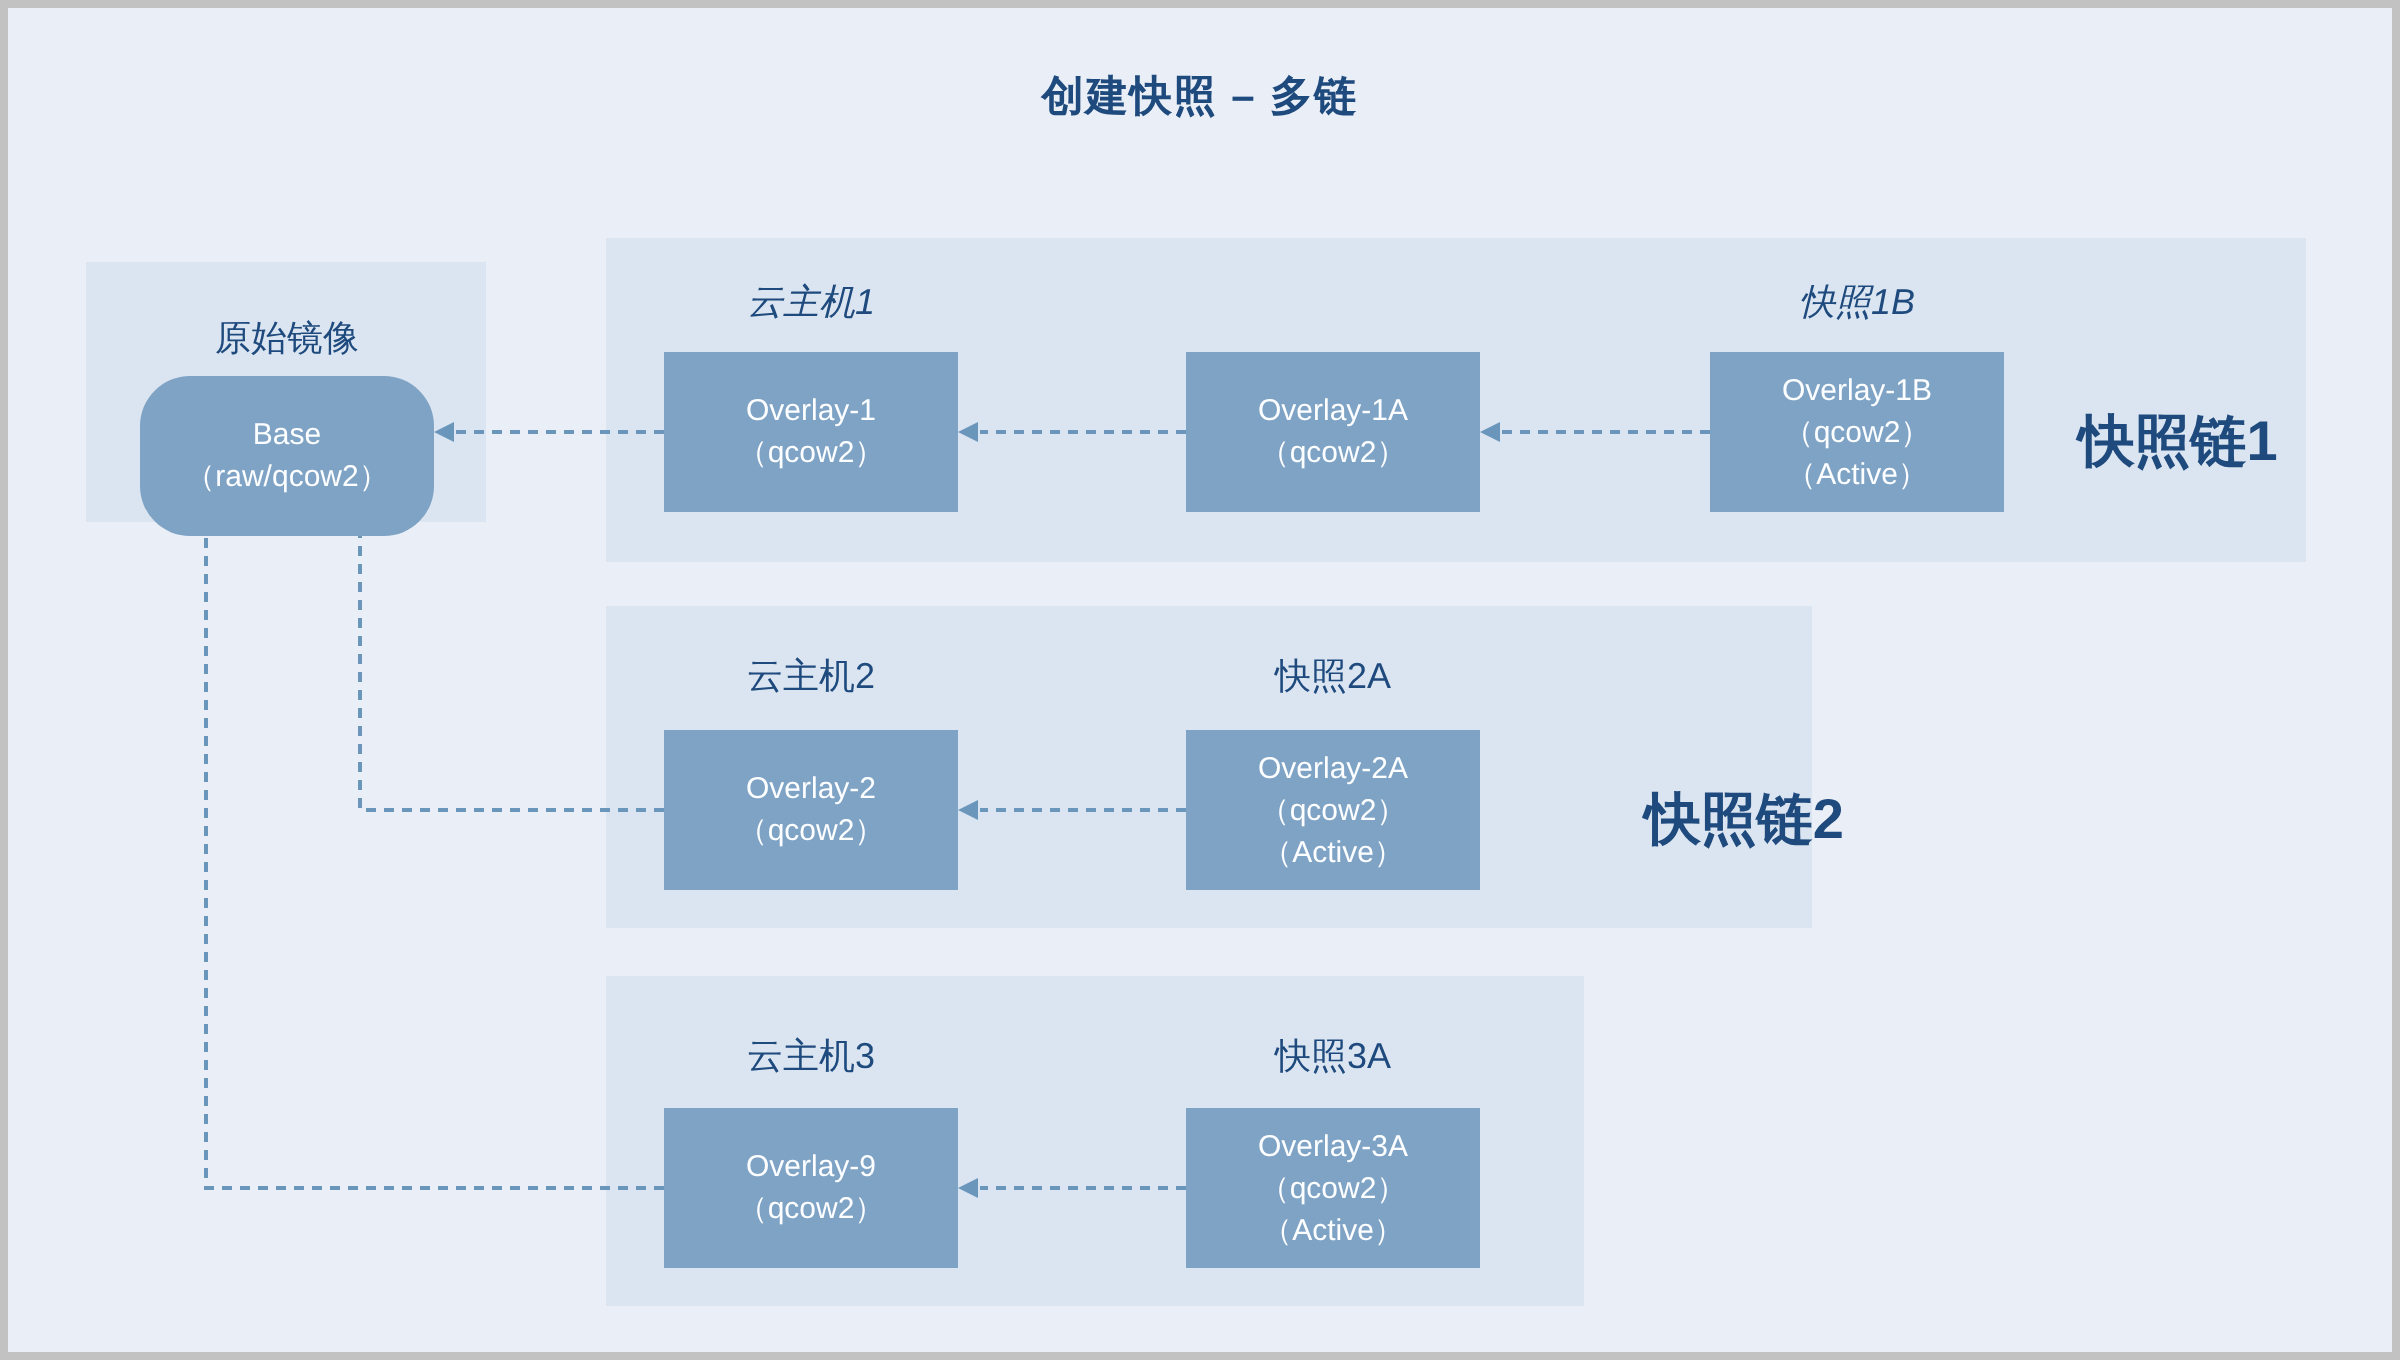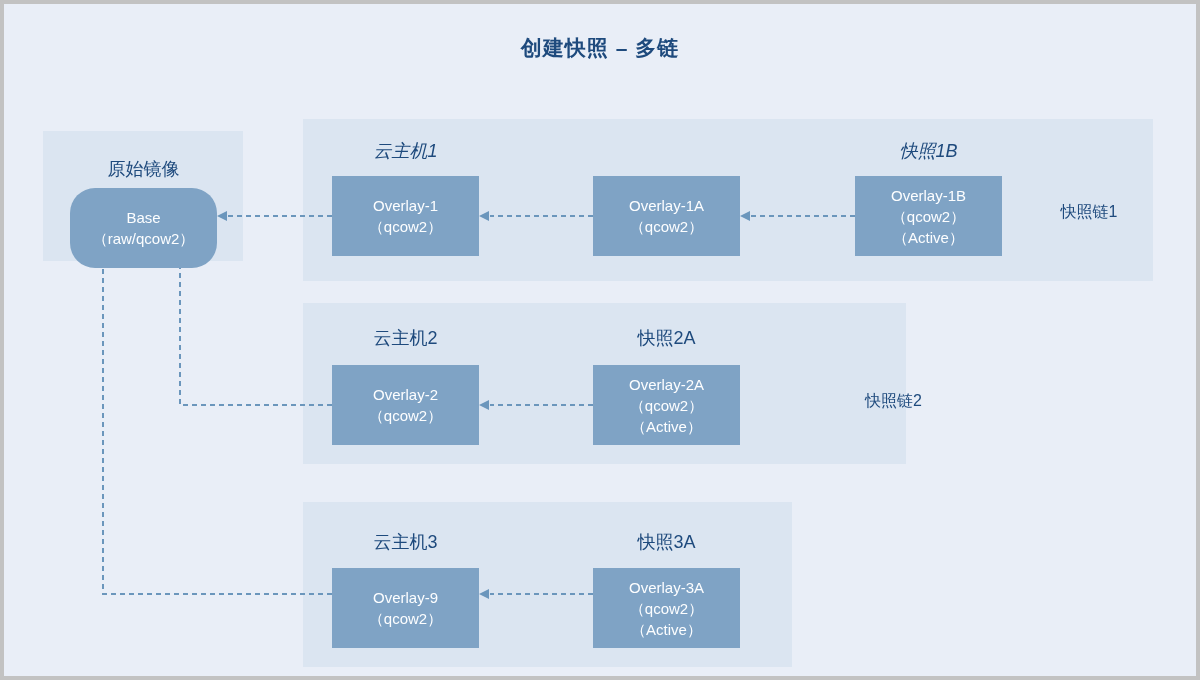--- a/index.html
+++ b/index.html
@@ -18,21 +18,21 @@
     color:var(--heading,#1e4a7d);
     letter-spacing:1px;
   }
   .panel{
     position:absolute;
     background:var(--panel_bg,#dbe5f1);
   }
   .panel-left   {left:43px; top:119px;width:200px;height:130px;margin-top:12px;}
   .panel-chain-1{left:303px;top:119px;width:850px;height:162px;}
   .panel-chain-2{left:303px;top:303px;width:603px;height:161px;}
-  .panel-chain-3{left:303px;top:488px;width:489px;height:165px;margin-top:14px;}
+  .panel-chain-3{left:303px;top:488px;width:489px;height:165px;}
 
   .connectors{position:absolute;left:0;top:0;z-index:2;}
   .connectors path{fill:none;stroke:var(--connector,#6b96bc);stroke-width:2;stroke-dasharray:5 4;}
   .connectors polygon{fill:var(--connector,#6b96bc);stroke:none;}
 
   .col-header{
     position:absolute;width:147px;
     text-align:center;
     font-size:18px;font-weight:400;
     color:var(--heading,#1e4a7d);
@@ -42,21 +42,21 @@
     position:absolute;width:147px;height:80px;
     background:var(--node_bg,#7fa3c5);
     color:var(--node_text,#fdfeff);
     display:flex;flex-direction:column;align-items:center;justify-content:center;
     font-size:15px;line-height:21px;text-align:center;
     z-index:3;
   }
   .chain-label{
     position:absolute;width:160px;
     text-align:center;
-    font-size:16px;font-weight:400;
+    font-size:28px;font-weight:700;
     color:var(--heading,#1e4a7d);
     z-index:3;
   }
   
   .panel-left .col-header{left:27px;top:26px;}
   .panel-left .node-box{left:27px;top:57px;border-radius:25px;}
   
   .panel-chain-1 .col-header{top:20px;font-style:italic;}
   .panel-chain-1 .node-box{top:57px;}
   .c1-col1{left:29px;} .c1-col2{left:290px;} .c1-col3{left:552px;}

